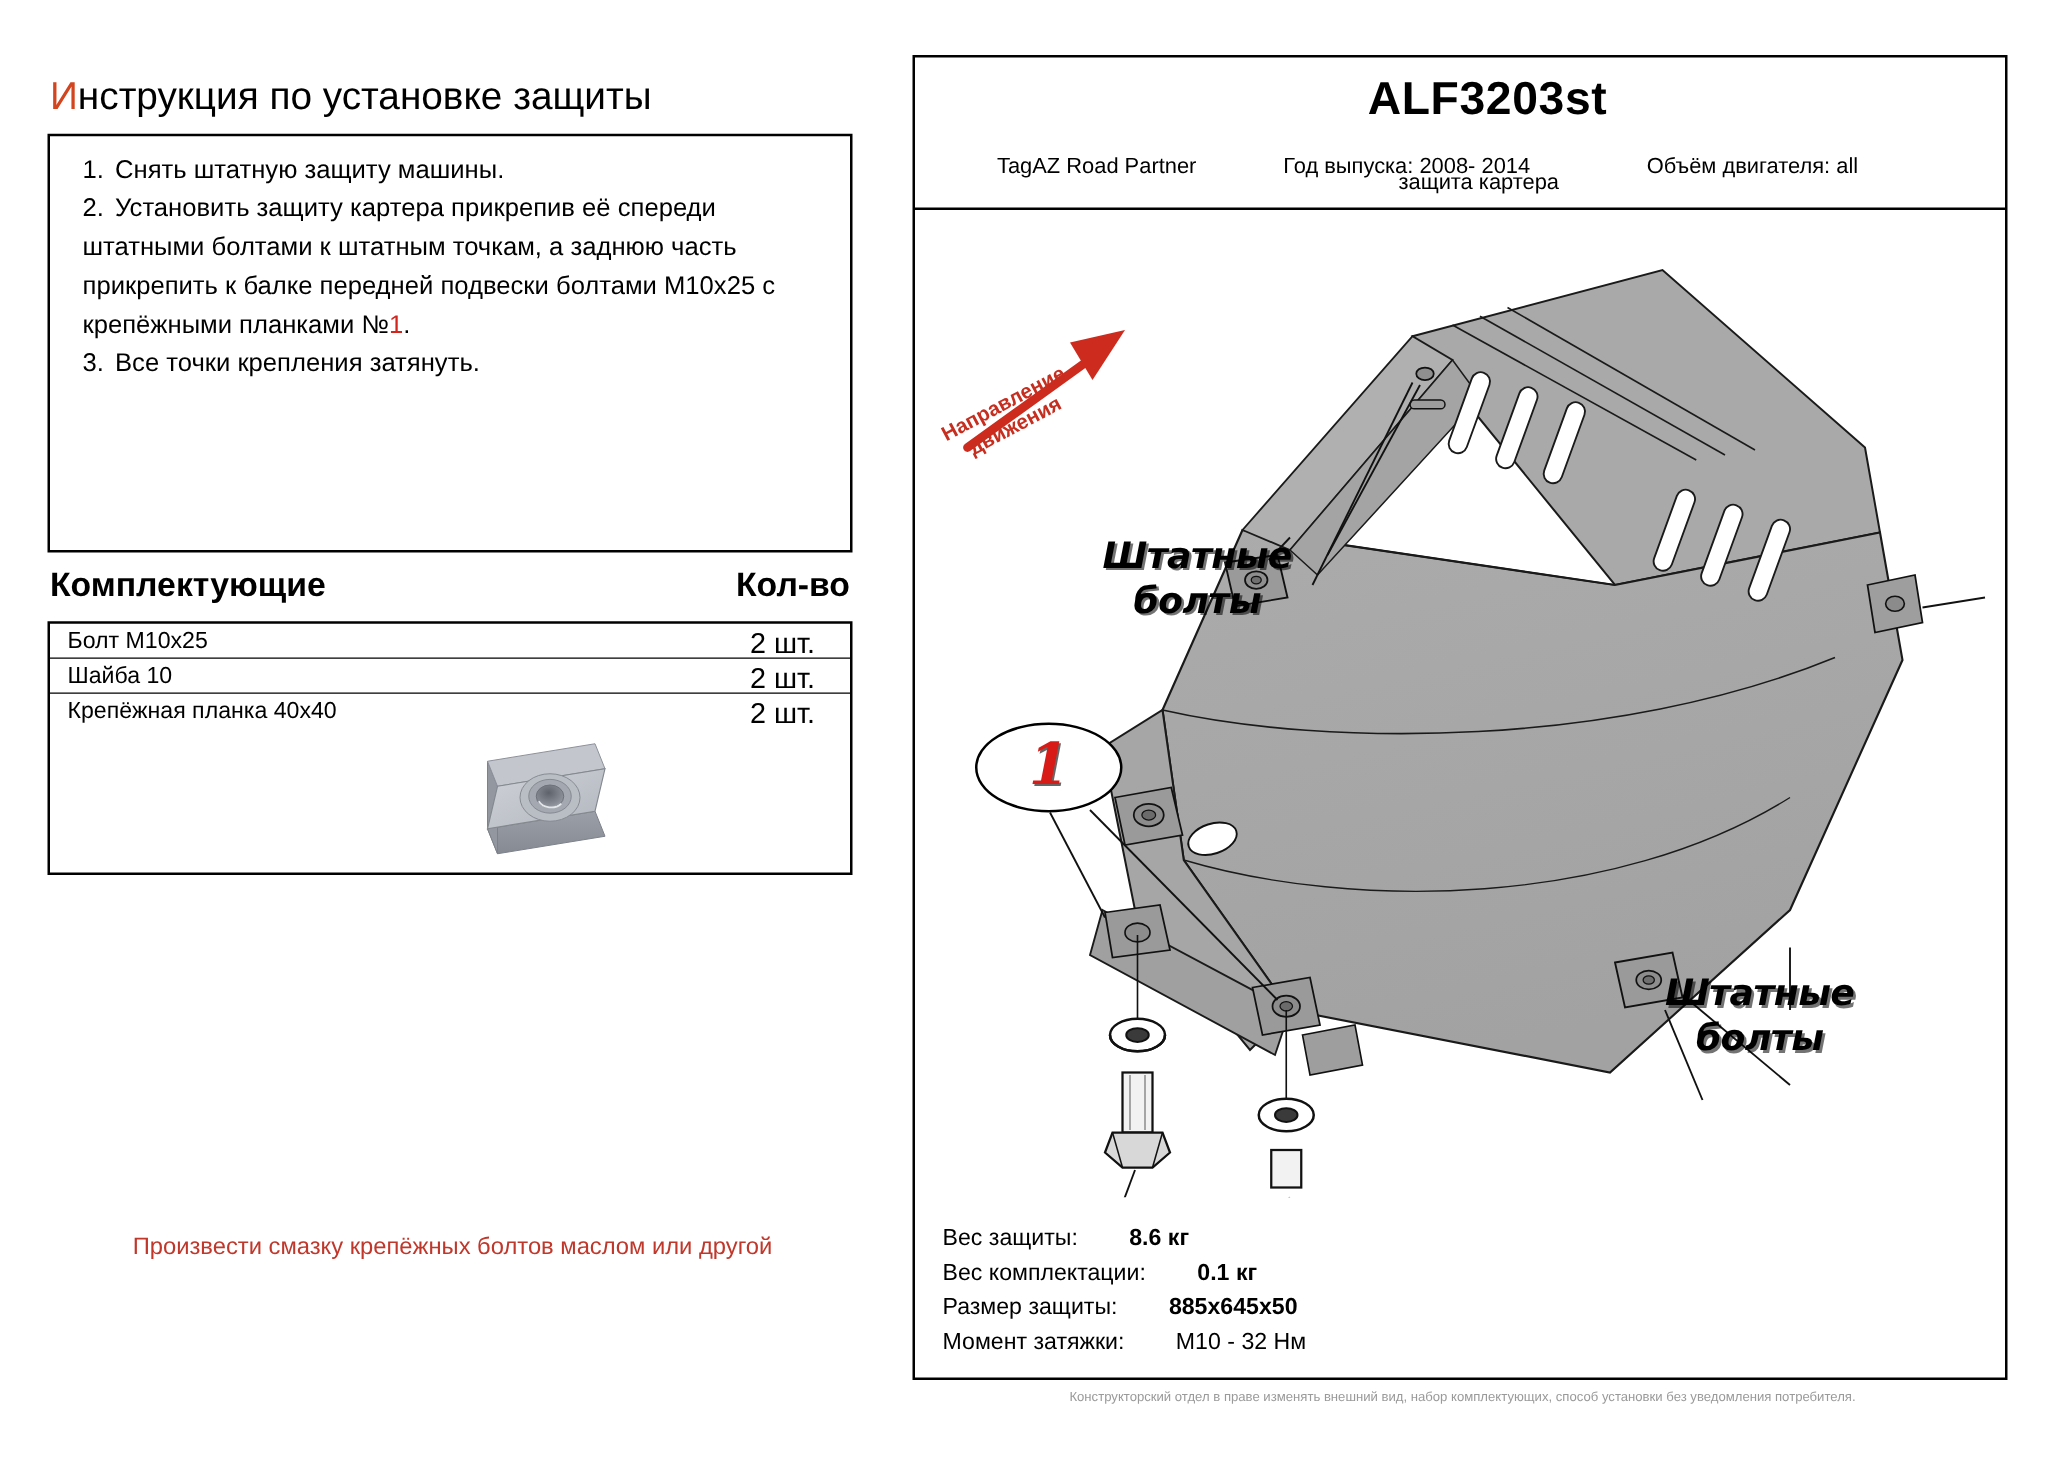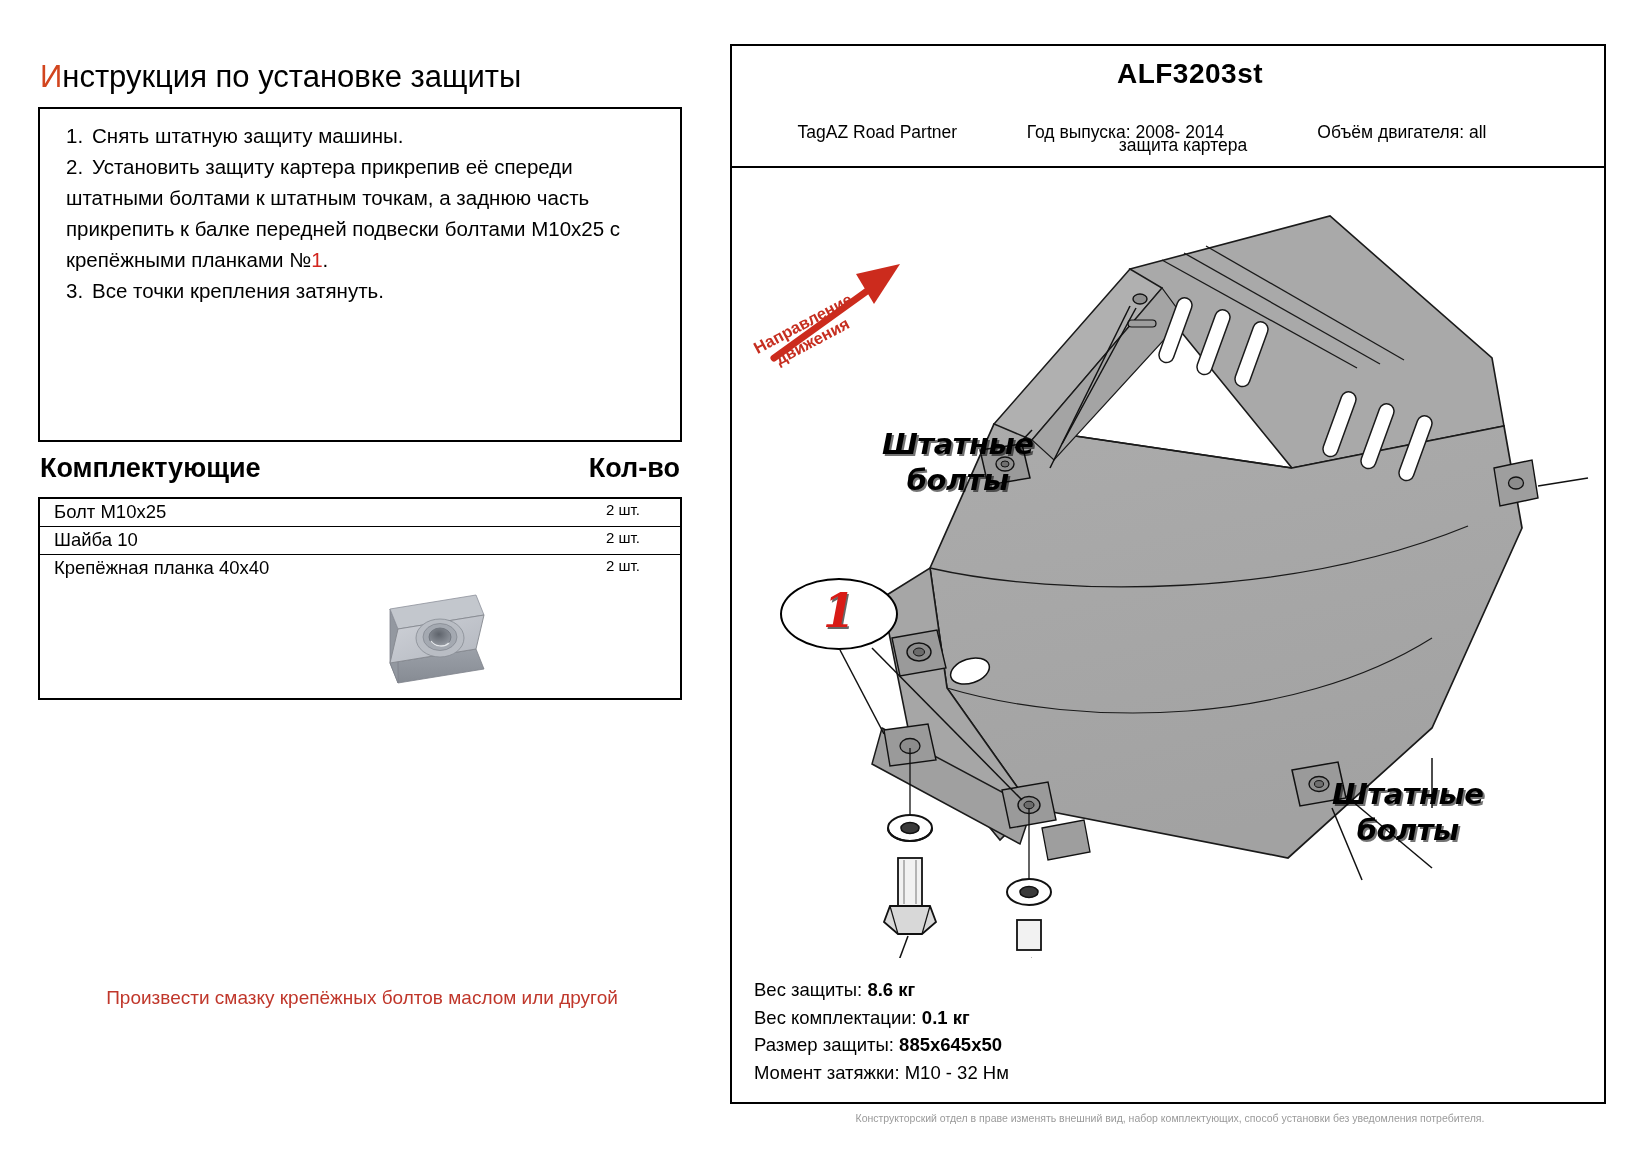--- a/index.html
+++ b/index.html
@@ -94,23 +94,23 @@
     box-sizing: border-box;
   }
   .comp-name {
     position: absolute;
     left: 14px;
     top: 2px;
     font-size: 18.5px;
   }
   .comp-qty {
     position: absolute;
-    right: 40px;
+    right: 28px;
     top: 2px;
-    font-size: 15px;
+    font-size: 23px;
   }
   #bracket-figure {
     position: absolute;
     left: 336px;
     top: 92px;
     width: 130px;
     height: 110px;
   }
 
   #oil-note {
@@ -139,21 +139,21 @@
     position: relative;
     height: 122px;
     border-bottom: 2px solid #000;
     box-sizing: border-box;
   }
   #product-code {
     position: absolute;
     left: 0; right: 0;
     top: 12px;
     text-align: center;
-    font-size: 28px;
+    font-size: 37px;
     font-weight: 700;
     letter-spacing: 0.5px;
     padding-left: 44px;
   }
   #header-meta {
     position: absolute;
     left: 0; right: 0;
     top: 65px;
     display: flex;
     font-size: 17.5px;
@@ -253,21 +253,21 @@
   }
 
   #specs {
     position: absolute;
     left: 22px;
     bottom: 16px;
     font-size: 18.5px;
     line-height: 27.5px;
   }
   #specs .spec-line { white-space: nowrap; }
-  #specs .spec-val { font-weight: 700; }
+  #specs .spec-val { font-weight: 700; margin-left: 36px; }
   #specs .spec-val.light { font-weight: 400; }
 
   #footer-note {
     position: absolute;
     left: 730px;
     top: 1112px;
     width: 880px;
     text-align: center;
     font-size: 10.5px;
     color: #9a9a9a;

